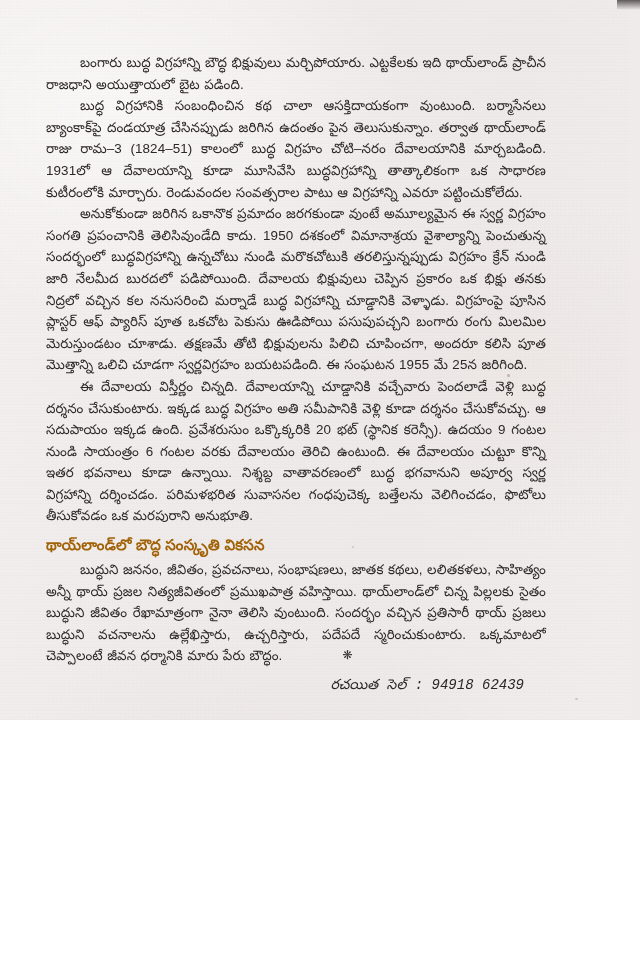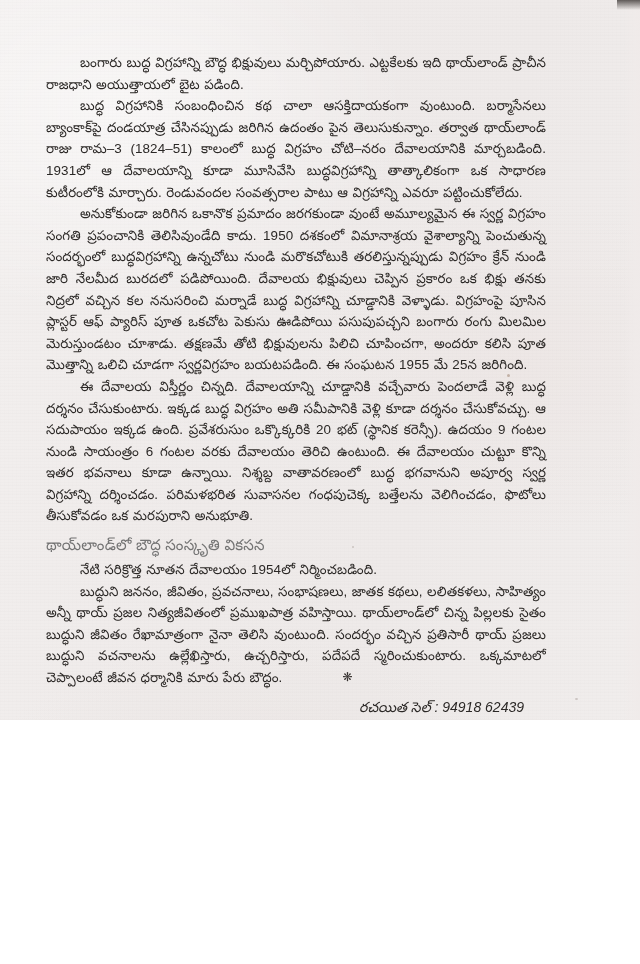--- a/index.html
+++ b/index.html
@@ -162,44 +162,44 @@
     letter-spacing: 0.1px;
     word-spacing: 0.6px;
     color: #2b2826;
     font-family: "Liberation Sans", "DejaVu Sans", sans-serif;
   }
 
   h2.section-heading {
     margin: 6px 0 2px 0;
     font-size: 15px;
     line-height: 24px;
-    font-weight: normal;
+    font-weight: bold;
     text-indent: 0;
-    color: #737373;
+    color: #a16207;
     letter-spacing: 0.2px;
   }
 
   .endmark {
     display: inline-block;
     margin-left: 26px;
     font-size: 12px;
     line-height: 12px;
     color: #35302e;
     vertical-align: 1px;
   }
 
   .author-line {
     margin: 8px 0 0 0;
     text-align: right;
     padding-right: 22px;
     font-style: italic;
     font-size: 14px;
     line-height: 20px;
     color: #2b2826;
-    font-family: Liberation Sans, sans-serif;
+    font-family: Liberation Mono, monospace;
   }
 
   
   #footer {
     position: absolute;
     left: 46px;
     top: 897px;
     width: 548px;
     height: 22px;
     display: flex;
@@ -287,21 +287,20 @@
 
   <div id="content">
 
     <p class="para">బంగారు బుద్ధ విగ్రహాన్ని బౌద్ధ భిక్షువులు మర్చిపోయారు. ఎట్టకేలకు ఇది థాయ్‌లాండ్ ప్రాచీన రాజధాని అయుత్తాయలో బైట పడింది.</p>
     <p class="para">బుద్ధ విగ్రహానికి సంబంధించిన కథ చాలా ఆసక్తిదాయకంగా వుంటుంది. బర్మాసేనలు బ్యాంకాక్‌పై దండయాత్ర చేసినప్పుడు జరిగిన ఉదంతం పైన తెలుసుకున్నాం. తర్వాత థాయ్‌లాండ్ రాజు రామ–3 (1824–51) కాలంలో బుద్ధ విగ్రహం చోటి–నరం దేవాలయానికి మార్చబడింది. 1931లో ఆ దేవాలయాన్ని కూడా మూసివేసి బుద్ధవిగ్రహాన్ని తాత్కాలికంగా ఒక సాధారణ కుటీరంలోకి మార్చారు. రెండువందల సంవత్సరాల పాటు ఆ విగ్రహాన్ని ఎవరూ పట్టించుకోలేదు.</p>
     <p class="para">అనుకోకుండా జరిగిన ఒకానొక ప్రమాదం జరగకుండా వుంటే అమూల్యమైన ఈ స్వర్ణ విగ్రహం సంగతి ప్రపంచానికి తెలిసివుండేది కాదు. 1950 దశకంలో విమానాశ్రయ వైశాల్యాన్ని పెంచుతున్న సందర్భంలో బుద్ధవిగ్రహాన్ని ఉన్నచోటు నుండి మరొకచోటుకి తరలిస్తున్నప్పుడు విగ్రహం క్రేన్ నుండి జారి నేలమీద బురదలో పడిపోయింది. దేవాలయ భిక్షువులు చెప్పిన ప్రకారం ఒక భిక్షు తనకు నిద్రలో వచ్చిన కల ననుసరించి మర్నాడే బుద్ధ విగ్రహాన్ని చూడ్డానికి వెళ్ళాడు. విగ్రహంపై పూసిన ప్లాస్టర్ ఆఫ్ ప్యారిస్ పూత ఒకచోట పెకుసు ఊడిపోయి పసుపుపచ్చని బంగారు రంగు మిలమిల మెరుస్తుండటం చూశాడు. తక్షణమే తోటి భిక్షువులను పిలిచి చూపించగా, అందరూ కలిసి పూత మొత్తాన్ని ఒలిచి చూడగా స్వర్ణవిగ్రహం బయటపడింది. ఈ సంఘటన 1955 మే 25న జరిగింది.</p>
     <p class="para">ఈ దేవాలయ విస్తీర్ణం చిన్నది. దేవాలయాన్ని చూడ్డానికి వచ్చేవారు పెందలాడే వెళ్లి బుద్ధ దర్శనం చేసుకుంటారు. ఇక్కడ బుద్ధ విగ్రహం అతి సమీపానికి వెళ్లి కూడా దర్శనం చేసుకోవచ్చు. ఆ సదుపాయం ఇక్కడ ఉంది. ప్రవేశరుసుం ఒక్కొక్కరికి 20 భట్ (స్థానిక కరెన్సీ). ఉదయం 9 గంటల నుండి సాయంత్రం 6 గంటల వరకు దేవాలయం తెరిచి ఉంటుంది. ఈ దేవాలయం చుట్టూ కొన్ని ఇతర భవనాలు కూడా ఉన్నాయి. నిశ్శబ్ద వాతావరణంలో బుద్ధ భగవానుని అపూర్వ స్వర్ణ విగ్రహాన్ని దర్శించడం. పరిమళభరిత సువాసనల గంధపుచెక్క బత్తేలను వెలిగించడం, ఫొటోలు తీసుకోవడం ఒక మరపురాని అనుభూతి.</p>
 
     <h2 class="section-heading">థాయ్‌లాండ్‌లో బౌద్ధ సంస్కృతి వికసన</h2>
 
-    <p class="para">నేటి సరిక్రొత్త నూతన దేవాలయం 1954లో నిర్మించబడింది.</p>
 
     <p class="para"><span>బుద్ధుని జననం, జీవితం, ప్రవచనాలు, సంభాషణలు, జాతక కథలు, లలితకళలు, సాహిత్యం అన్నీ థాయ్ ప్రజల నిత్యజీవితంలో ప్రముఖపాత్ర వహిస్తాయి. థాయ్‌లాండ్‌లో చిన్న పిల్లలకు సైతం బుద్ధుని జీవితం రేఖామాత్రంగా నైనా తెలిసి వుంటుంది. సందర్భం వచ్చిన ప్రతిసారీ థాయ్ ప్రజలు బుద్ధుని వచనాలను ఉల్లేఖిస్తారు, ఉచ్చరిస్తారు, పదేపదే స్మరించుకుంటారు. ఒక్కమాటలో చెప్పాలంటే జీవన ధర్మానికి మారు పేరు బౌద్ధం.</span><span class="endmark">❋</span></p>
 
     <p class="author-line">రచయిత సెల్ : 94918 62439</p>
   </div>
 
   <div id="footer">
     <div id="footer-date">జనవరి 2014</div>
     <div id="footer-band">
       <span class="hatch left"></span>

